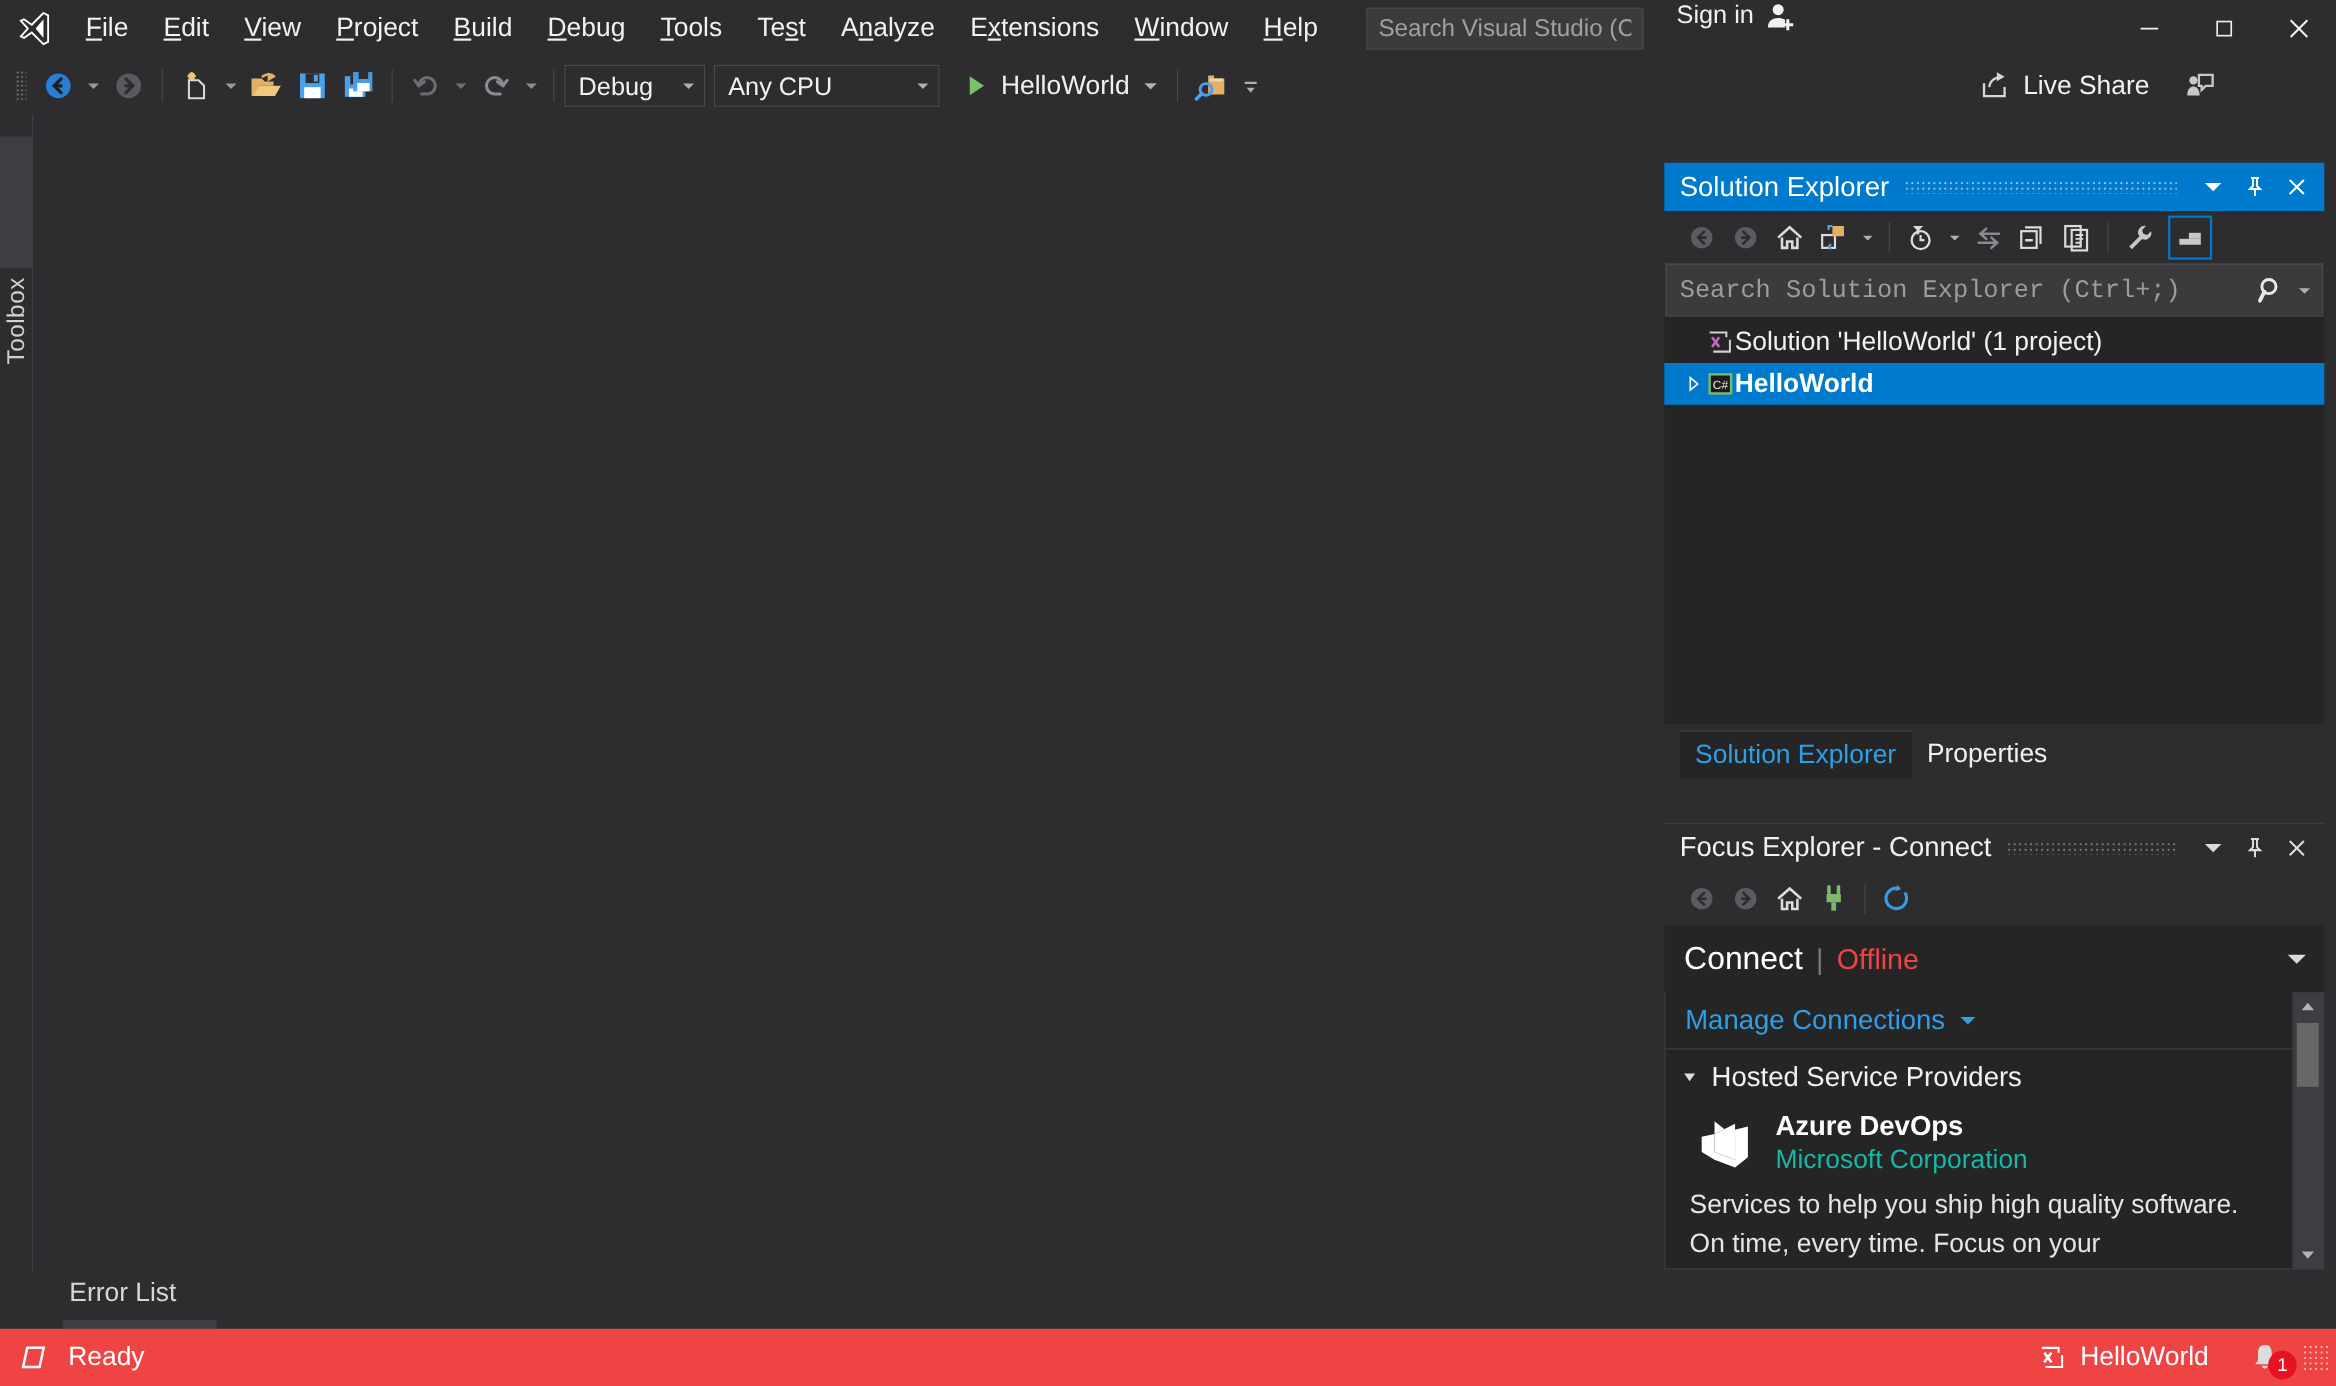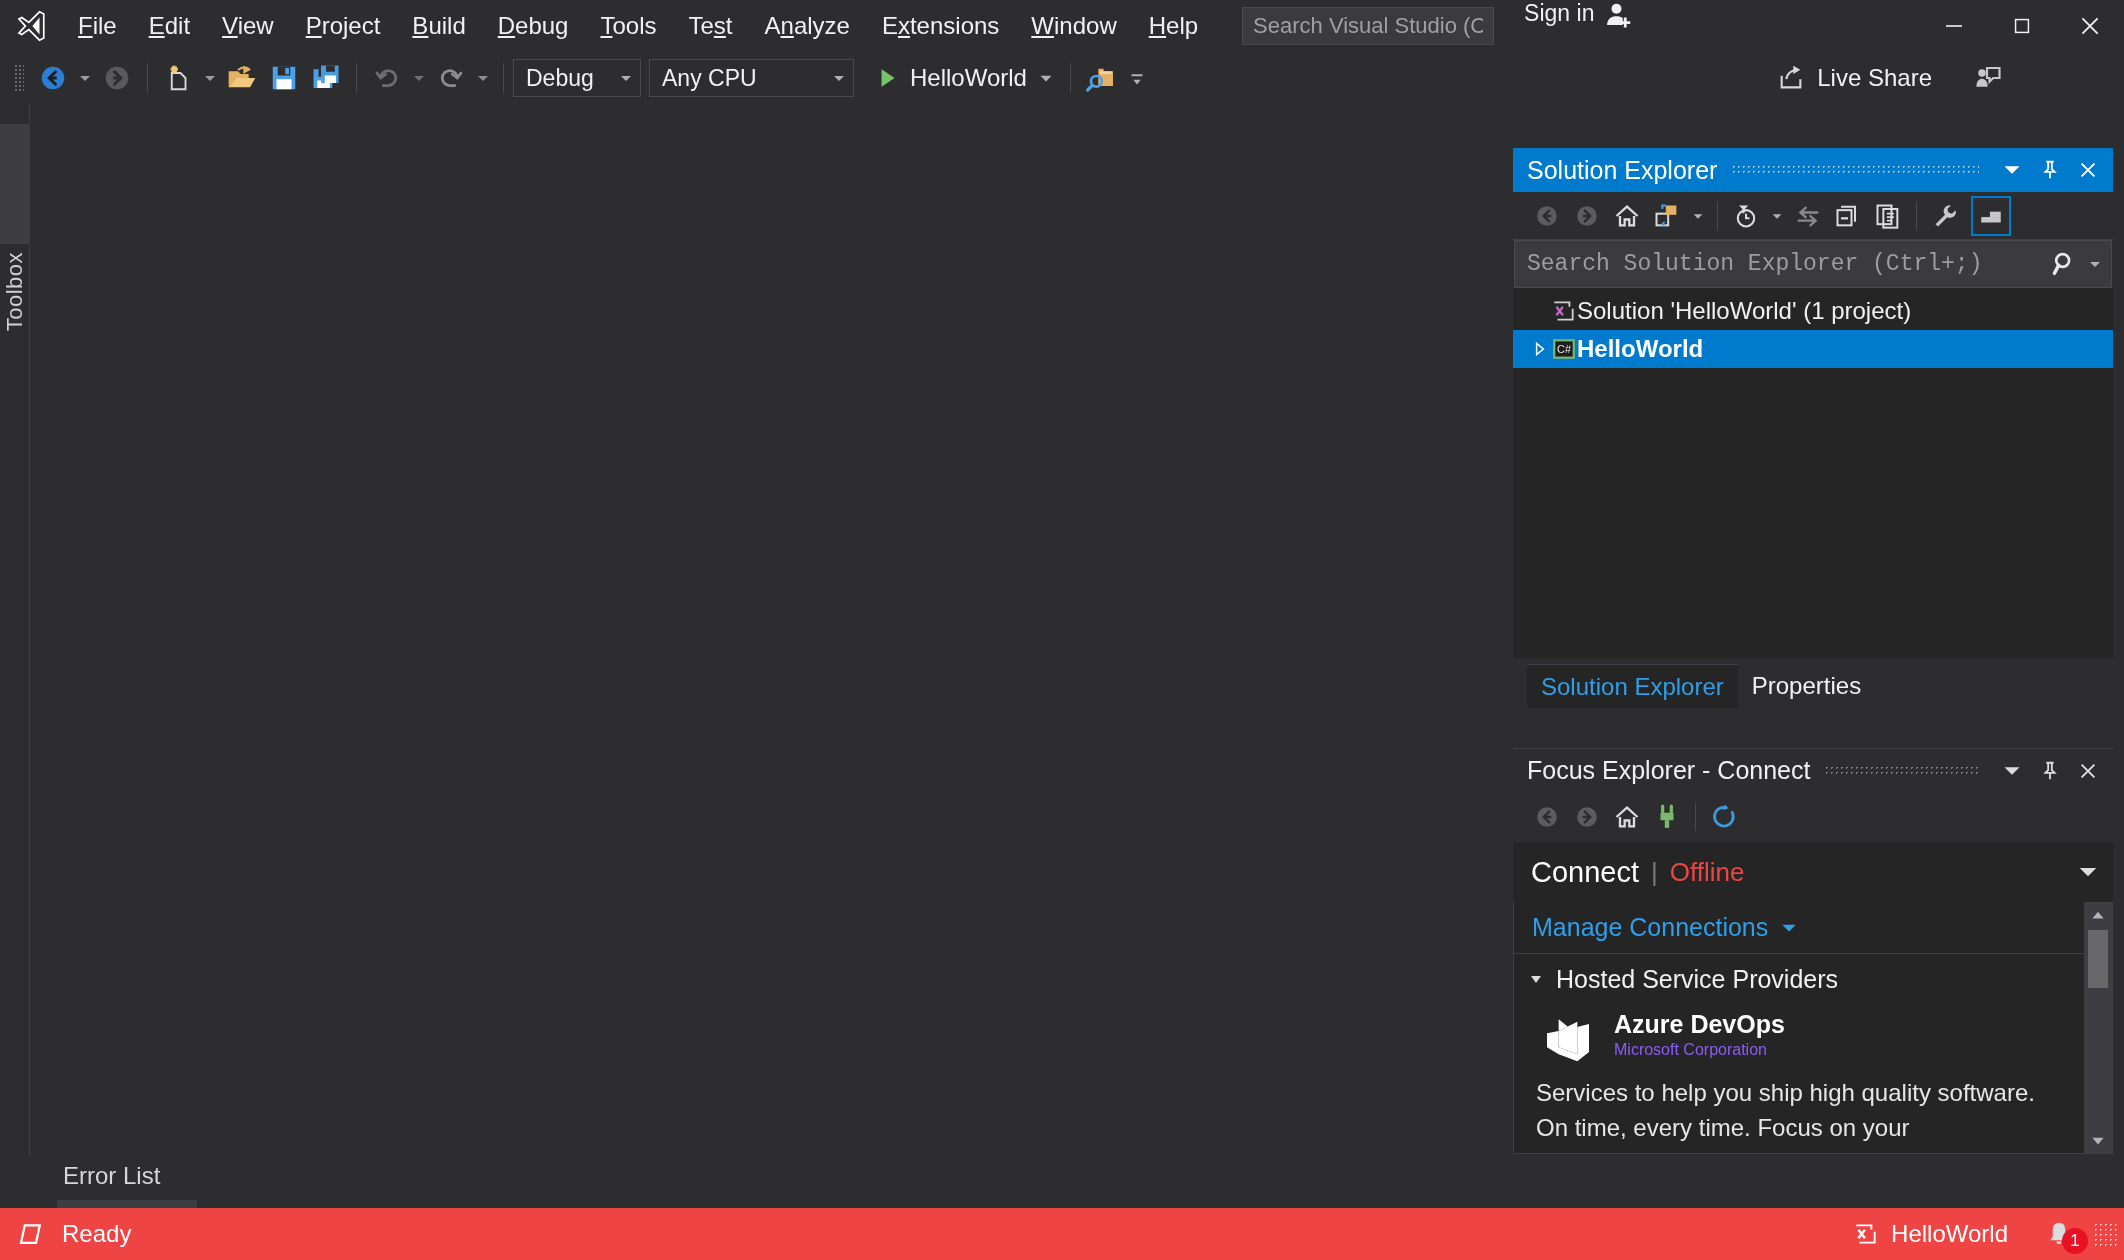--- a/index.html
+++ b/index.html
@@ -52,21 +52,21 @@
   .combo {
     height: 38px; background: #2d2d30; border: 1px solid #4a4a4d;
     display: flex; align-items: center; padding: 0 6px 0 12px; color: #f1f1f1; font-size: 23px;
     justify-content: space-between;
   }
   .combo .cv { white-space: nowrap; }
   .combo .carr { margin-left: 12px; }
   .runbtn { display: flex; align-items: center; gap: 10px; height: 42px; padding: 0 6px; }
   .runbtn .rlabel { color: #f1f1f1; font-size: 24px; white-space: nowrap; }
   .liveshare {
-    position: absolute; right: 112px; top: 0; height: 52px; display: flex; align-items: center; gap: 22px;
+    position: absolute; right: 100px; top: 0; height: 52px; display: flex; align-items: center; gap: 12px;
   }
   .liveshare .ls-label { color: #f1f1f1; font-size: 24px; }
 
   
   .toolbox-strip {
     position: absolute; left: 0; top: 104px; width: 30px; height: 1052px; background: #2d2d30;
     border-right: 1px solid #3f3f46;
   }
   .toolbox-tab {
     position: absolute; left: 0; top: 20px; width: 30px; height: 120px; background: #3e3e42;
@@ -143,21 +143,21 @@
   .te-body { position: relative; height: 252px; background: #252526; border: 1px solid #3f3f46; border-top: none;}
   .te-manage {
     height: 52px; display: flex; align-items: center; padding-left: 18px; gap: 12px;
     border-bottom: 1px solid #3f3f46;
   }
   .te-manage .ml { color: #2f9fe8; font-size: 25px; }
   .te-section { height: 50px; display: flex; align-items: center; padding-left: 14px; gap: 12px; }
   .te-section .sl { color: #f1f1f1; font-size: 25px; }
   .te-provider { display: flex; gap: 18px; padding: 6px 0 0 26px; }
   .te-prov-text .pname { color: #ffffff; font-size: 25px; font-weight: bold; }
-  .te-prov-text .pcorp { color: #8b5cf6; font-size: 16px; margin-top: 2px; }
+  .te-prov-text .pcorp { color: #14b8a6; font-size: 24px; margin-top: 2px; }
   .te-desc { color: #e6e6e6; font-size: 24px; line-height: 1.45; padding: 10px 60px 0 22px; }
 
   .te-scroll {
     position: absolute; right: 0; top: 0; width: 28px; height: 252px; background: #3e3e42;
     display: flex; flex-direction: column; align-items: center;
   }
   .te-scroll .arrow { height: 26px; display: flex; align-items: center; justify-content: center; }
   .te-scroll .thumb { width: 20px; height: 58px; background: #686868; margin: 2px 0; }
   .te-scroll .track { flex: 1; }
 

